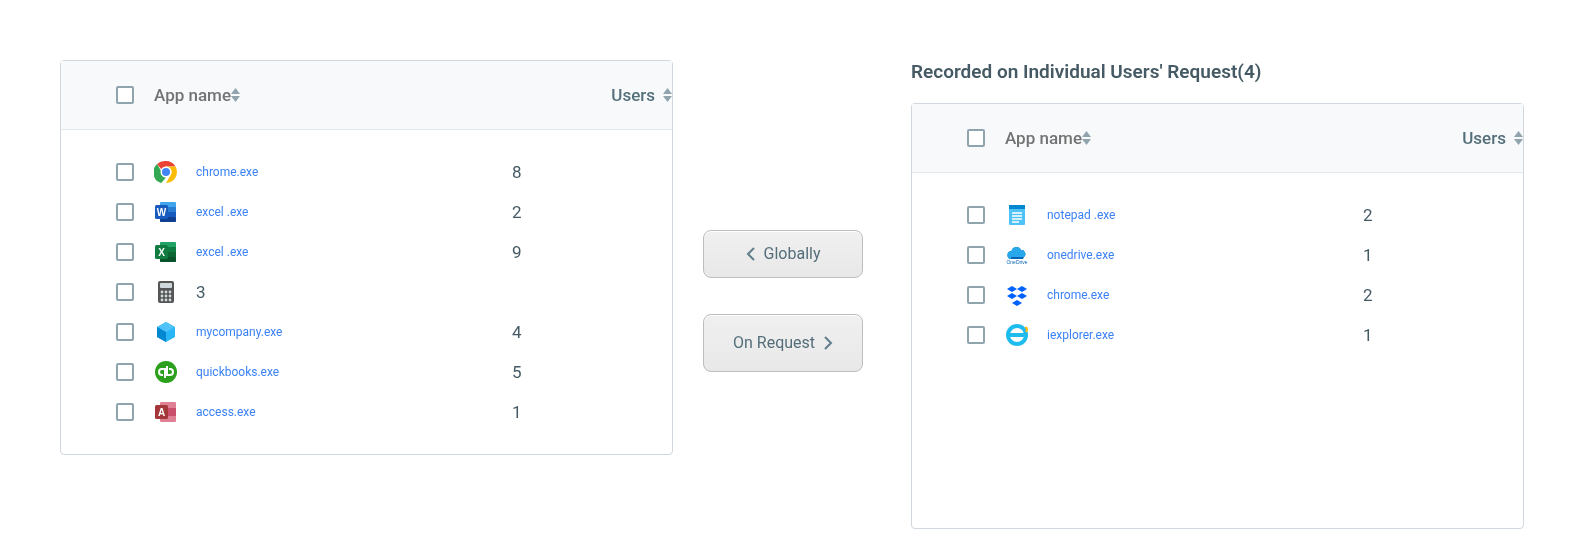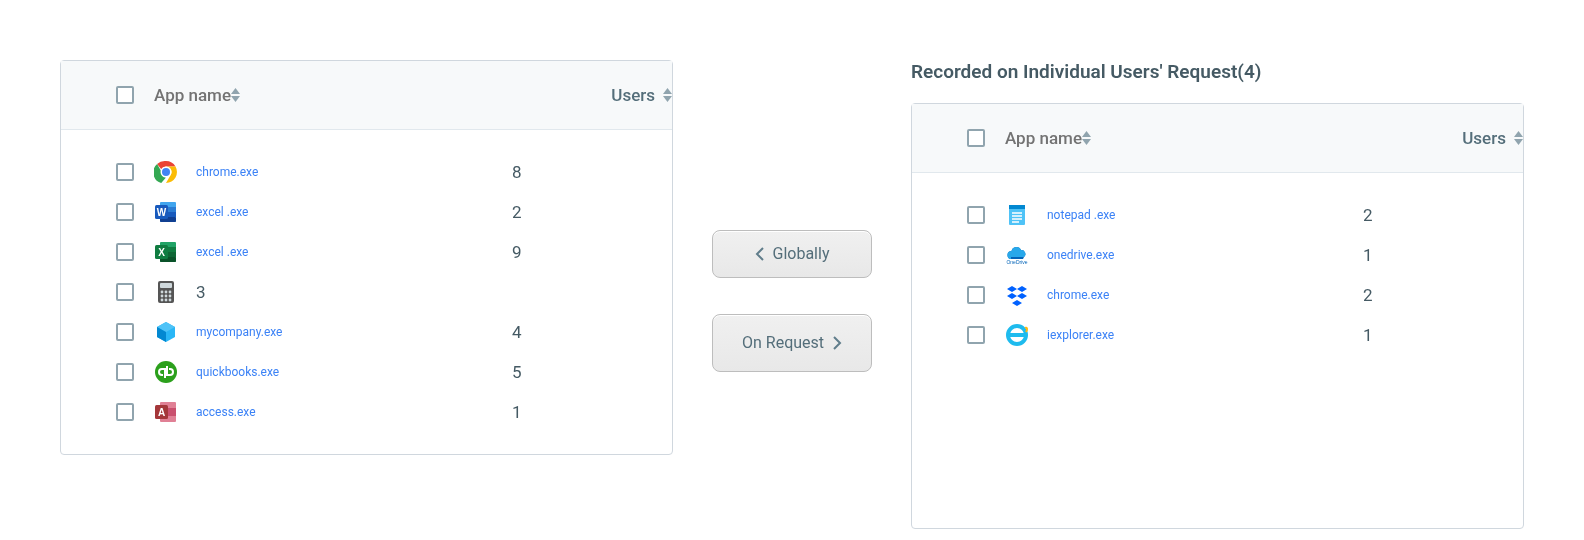--- a/index.html
+++ b/index.html
@@ -53,21 +53,21 @@
   }
   .row-check { width: 38px; display:flex; align-items:center; }
   .row-icon { width: 42px; display:flex; align-items:center; justify-content:flex-start; }
   .row-icon .ico { width:24px; height:24px; }
   .row-name { flex:1; font-size:12px; color:#3b82f6; }
   .row-users { width:160px; font-size:17px; color:#455a64; text-align:left; }
   .checkbox {
     width: 18px; height: 18px; border: 2px solid #90a4ae; border-radius:2px; background:#fff; cursor:pointer;
   }
   .middle {
-    display:flex; flex-direction:column; gap:36px; align-items:center; justify-content:center;
+    display:flex; flex-direction:column; gap:36px; justify-content:center;
     padding-top:170px;
     width:180px;
   }
   .btn {
     width:160px; height:48px;
     background: linear-gradient(#f0f0f0,#e8e8e8);
     border:1px solid #bdbdbd;
     border-radius:8px;
     display:flex; align-items:center; justify-content:center;
     gap:8px;

